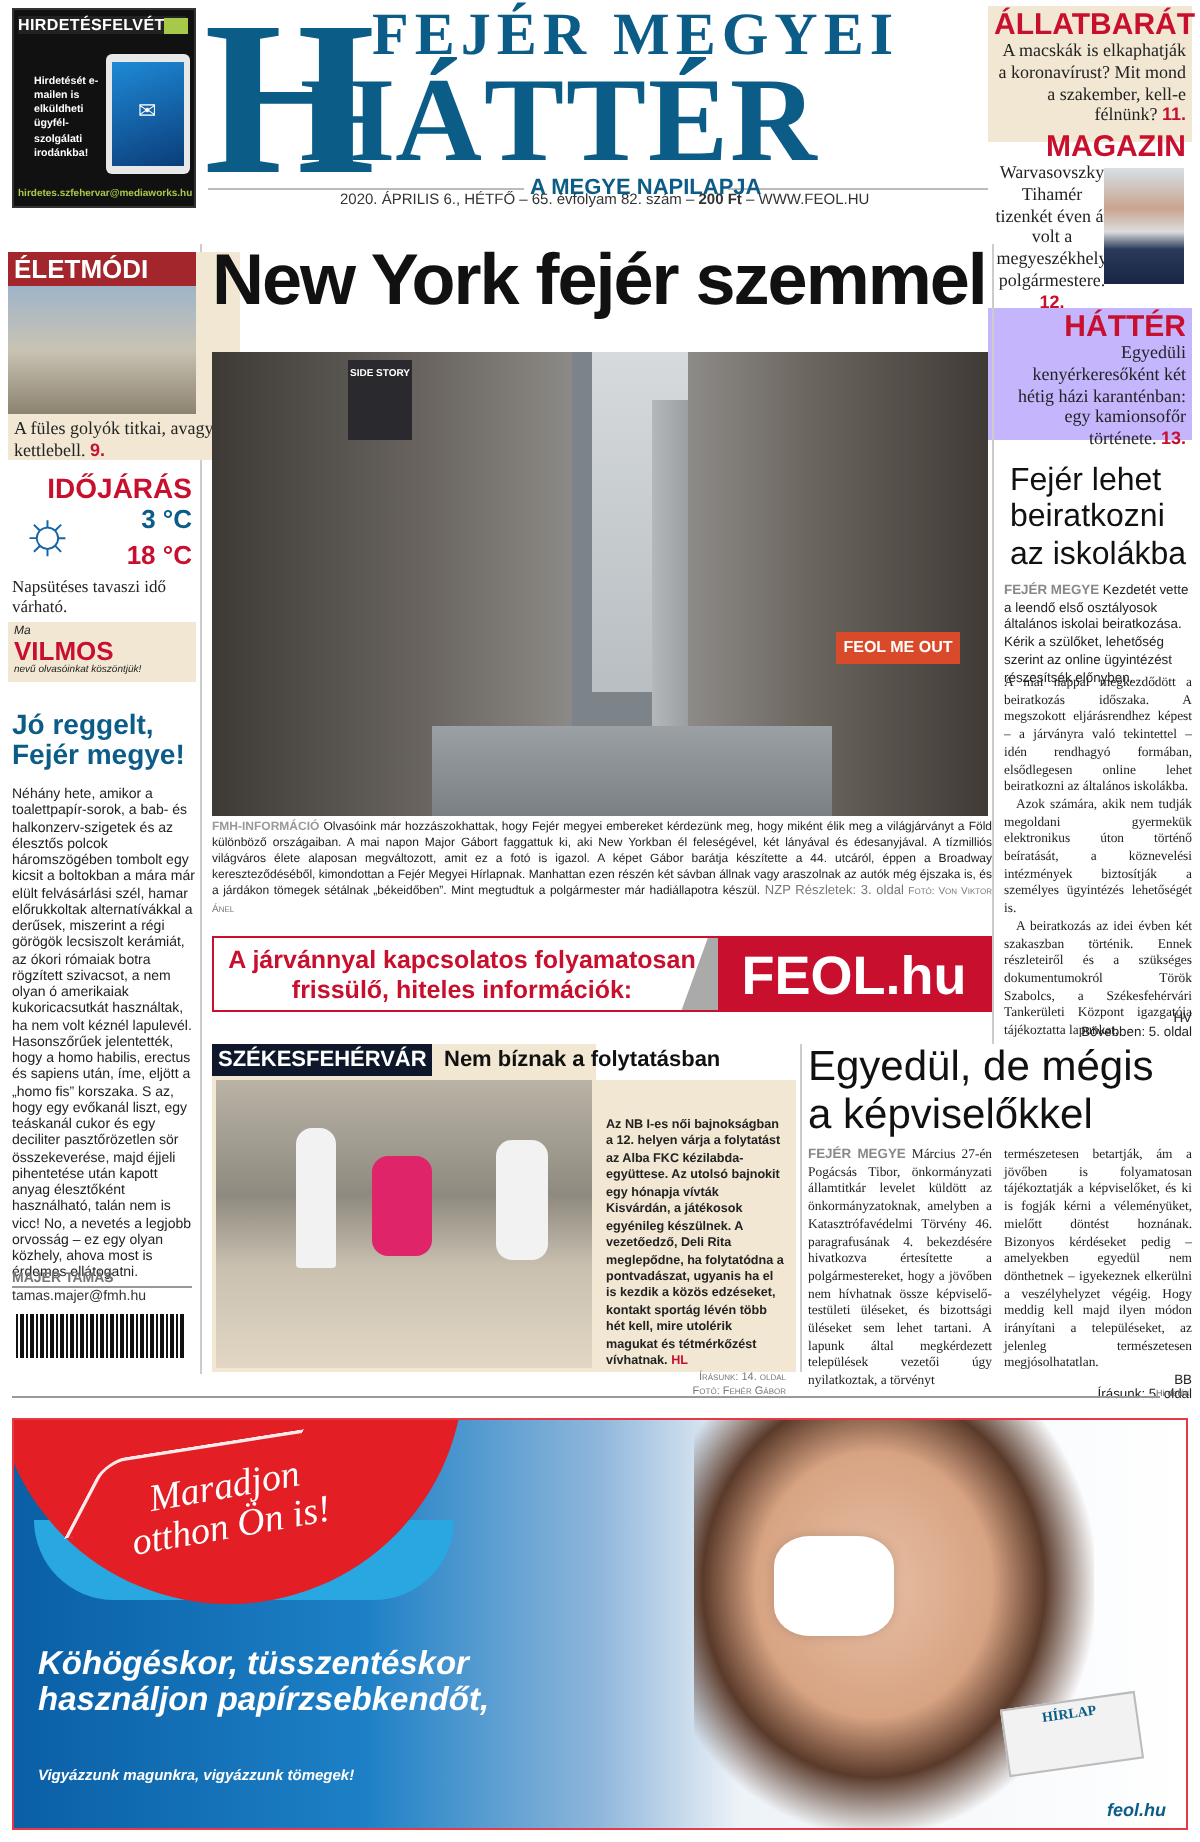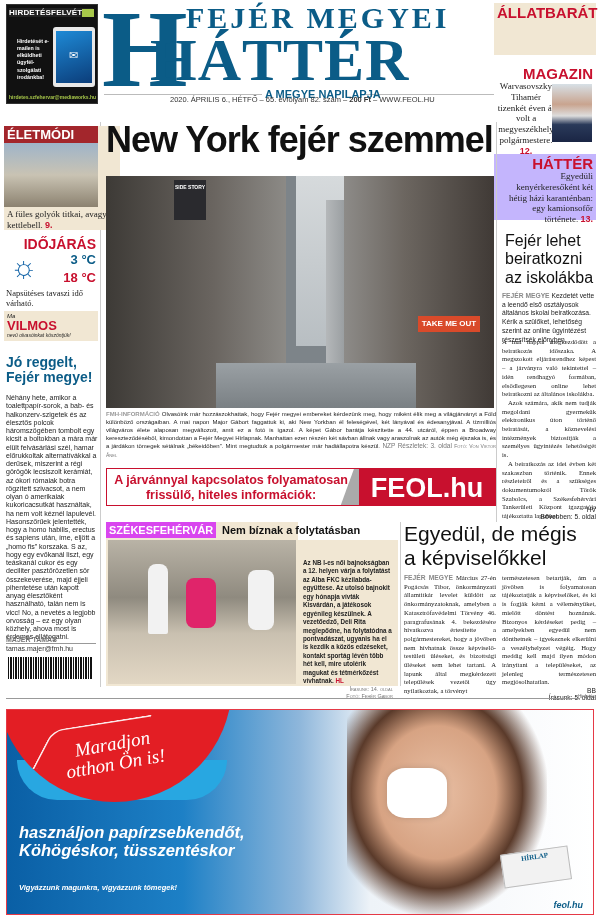--- a/index.html
+++ b/index.html
@@ -27,21 +27,21 @@
   #mast-rule-r{left:364px;top:94px;width:130px;height:1px;background:#bbb}
   #mast-tag{left:265px;top:88px;font:bold 11px "Liberation Sans",sans-serif;color:#0b5c87}
   #mast-info{left:170px;top:95px;font:7.5px "Liberation Sans",sans-serif;color:#333}
   #mast-info b{font-weight:bold}
 
   
   .rteaser{right:4px;width:102px;text-align:right}
   .rteaser .t{font:bold 15px/1 "Liberation Sans",sans-serif;color:#c8102e}
   .rteaser .b{font:9px/1.2 "Liberation Serif",serif;color:#222}
   .rteaser .n{font:bold 9px "Liberation Sans",sans-serif;color:#c8102e}
-  #t-allat{top:3px;height:52px;background:#f1e7d3;padding:2px 3px}
+  #t-allat{top:3px;height:68px;background:#f1e7d3;padding:2px 3px}
   #t-mag{top:66px;height:84px;padding:0 3px}
   #t-mag .b{width:58px;text-align:center}
   #t-mag .photo{position:absolute;right:4px;top:18px;width:40px;height:58px;background:linear-gradient(180deg,#d7e0e6 0%,#c9a48f 35%,#ddd 55%,#2a3a5a 70%,#1a2544 100%)}
   #t-hat{top:154px;height:66px;background:#c4b5fd;padding:2px 3px}
   #eletmodi{left:4px;top:126px;width:116px;height:104px;background:#f1e7d3}
   #eletmodi .lbl{position:absolute;left:0;top:0;width:94px;height:17px;background:#a3262c;color:#fff;font:bold 13px/17px "Liberation Sans",sans-serif;padding-left:3px}
   #eletmodi .img{position:absolute;left:0;top:17px;width:94px;height:64px;background:linear-gradient(180deg,#9fb4c9 0%,#c9c3b3 50%,#8c8270 100%)}
   #eletmodi .cap{position:absolute;left:3px;top:83px;font:9px/1.2 "Liberation Serif",serif}
   #weather{left:4px;top:236px;width:94px;height:70px}
   #weather .sun{position:absolute;left:6px;top:14px;font-size:30px;color:#1565a8}
@@ -77,21 +77,21 @@
   #main-cap .foto{color:#777;font-size:5px;font-variant:small-caps}
 
   
   #feol{left:106px;top:468px;width:390px;height:38px;border:1px solid #c8102e;background:#fff;overflow:hidden}
   #feol .txt{position:absolute;left:6px;top:4px;width:236px;text-align:center;font:bold 12.5px/1.2 "Liberation Sans",sans-serif;color:#c8102e}
   #feol .chev{position:absolute;left:240px;top:-4px;width:20px;height:46px;background:#aaa;transform:skewX(-20deg)}
   #feol .brand{position:absolute;left:252px;top:0;right:0;height:38px;background:#c8102e;color:#fff;font:bold 27px/38px "Liberation Sans",sans-serif;text-align:center}
 
   
   #szf{left:106px;top:522px;width:192px;height:164px;background:#f1e7d3}
-  #szf .lbl{position:absolute;left:0;top:0;height:16px;background:#d946ef;color:#fff;font:bold 11px/16px "Liberation Sans",sans-serif;padding:0 3px}
+  #szf .lbl{position:absolute;left:0;top:0;height:16px;background:#0f172a;color:#fff;font:bold 11px/16px "Liberation Sans",sans-serif;padding:0 3px}
   #szf .hd{position:absolute;left:116px;top:1px;font:bold 11px/14px "Liberation Sans",sans-serif;color:#111;white-space:nowrap}
   #szf .img{position:absolute;left:2px;top:18px;width:188px;height:144px;background:linear-gradient(180deg,#b9b3a6 0%,#8f8a7f 40%,#c9c0b0 65%,#e2d7c4 100%)}
   #szf .p1{position:absolute;left:40px;top:24px;width:20px;height:70px;background:#f2f2f2;border-radius:8px 8px 2px 2px}
   #szf .p2{position:absolute;left:78px;top:38px;width:30px;height:50px;background:#e0246a;border-radius:8px}
   #szf .p3{position:absolute;left:140px;top:30px;width:26px;height:60px;background:#f2f2f2;border-radius:8px}
   #szf-body{left:300px;top:557px;width:96px;font:bold 6.3px/1.34 "Liberation Sans",sans-serif;color:#222;background:#f1e7d3;height:129px;padding:2px 3px}
   #szf-body .hl{color:#c8102e}
   #szf-body .meta{text-align:right;font:normal 5.5px/1.4 "Liberation Sans",sans-serif;color:#777;font-variant:small-caps}
   #szf-bg{left:298px;top:540px;width:100px;height:146px;background:#f1e7d3}
 
@@ -150,20 +150,21 @@
 <div id="mast-h" class="abs">H</div>
 <div id="mast-fejer" class="abs">FEJÉR MEGYEI</div>
 <div id="mast-hirlap" class="abs">HÁTTÉR</div>
 <div id="mast-rule-l" class="abs"></div>
 <div id="mast-rule-r" class="abs"></div>
 <div id="mast-tag" class="abs">A MEGYE NAPILAPJA</div>
 <div id="mast-info" class="abs"><span>2020. ÁPRILIS 6., HÉTFŐ – 65. évfolyam 82. szám – </span><b>200 Ft</b><span> – WWW.FEOL.HU</span></div>
 
 <div id="t-allat" class="abs rteaser">
   <div class="t">ÁLLATBARÁT</div>
+  <div class="b"><span>A macskák is elkaphatják a koronavírust? Mit mond a szakember, kell-e félnünk?</span> <span class="n">11.</span></div>
 </div>
 <div id="t-mag" class="abs rteaser">
   <div class="t">MAGAZIN</div>
   <div class="b"><span>Warvasovszky Tihamér tizenkét éven át volt a megyeszékhely polgármestere.</span> <span class="n">12.</span></div>
   <div class="photo"></div>
 </div>
 <div id="t-hat" class="abs rteaser">
   <div class="t">HÁTTÉR</div>
   <div class="b"><span>Egyedüli kenyérkeresőként két hétig házi karanténban: egy kamionsofőr története.</span> <span class="n">13.</span></div>
 </div>
@@ -194,21 +195,21 @@
 <div id="barcode" class="abs"></div>
 
 <div id="main-title" class="abs">New York fejér szemmel</div>
 <div id="main-photo" class="abs">
   <div class="sky"></div>
   <div class="tower"></div>
   <div class="lb"></div>
   <div class="rb"></div>
   <div class="road"></div>
   <div class="sd">SIDE STORY</div>
-  <div class="sign">TAKE ME OUT</div>
+  <div class="sign">FEOL ME OUT</div>
 </div>
 <div id="main-cap" class="abs"><span class="lead">FMH-INFORMÁCIÓ</span><span> Olvasóink már hozzászokhattak, hogy Fejér megyei embereket kérdezünk meg, hogy miként élik meg a világjárványt a Föld különböző országaiban. A mai napon Major Gábort faggattuk ki, aki New Yorkban él feleségével, két lányával és édesanyjával. A tízmilliós világváros élete alaposan megváltozott, amit ez a fotó is igazol. A képet Gábor barátja készítette a 44. utcáról, éppen a Broadway kereszteződéséből, kimondottan a Fejér Megyei Hírlapnak. Manhattan ezen részén két sávban állnak vagy araszolnak az autók még éjszaka is, és a járdákon tömegek sétálnak „békeidőben”. Mint megtudtuk a polgármester már hadiállapotra készül.</span><span class="nzp"> NZP Részletek: 3. oldal</span> <span class="foto">Fotó: Von Viktor Ánel</span></div>
 
 <div id="feol" class="abs">
   <div class="txt">A járvánnyal kapcsolatos folyamatosan frissülő, hiteles információk:</div>
   <div class="chev"></div>
   <div class="brand">FEOL.hu</div>
 </div>
 
 <div id="szf-bg" class="abs"></div>
@@ -252,19 +253,19 @@
 <div id="hr-bottom" class="abs"></div>
 <div id="hird" class="abs">Hirdetés</div>
 <div id="ad" class="abs">
   <div class="heart2"></div>
   <div class="heart"></div>
   <div class="roof"></div>
   <div class="script">Maradjon otthon Ön is!</div>
   <div class="face"></div>
   <div class="tissue"></div>
   <div class="h1">
+      <div>Köhögéskor, tüsszentéskor</div>
       <div>használjon papírzsebkendőt,</div>
-      <div>Köhögéskor, tüsszentéskor</div>
     </div>
   <div class="h3">Vigyázzunk magunkra, vigyázzunk tömegek!</div>
   <div class="paper">HÍRLAP</div>
   <div class="site">feol.hu</div>
 </div>
 
 </body></html>

